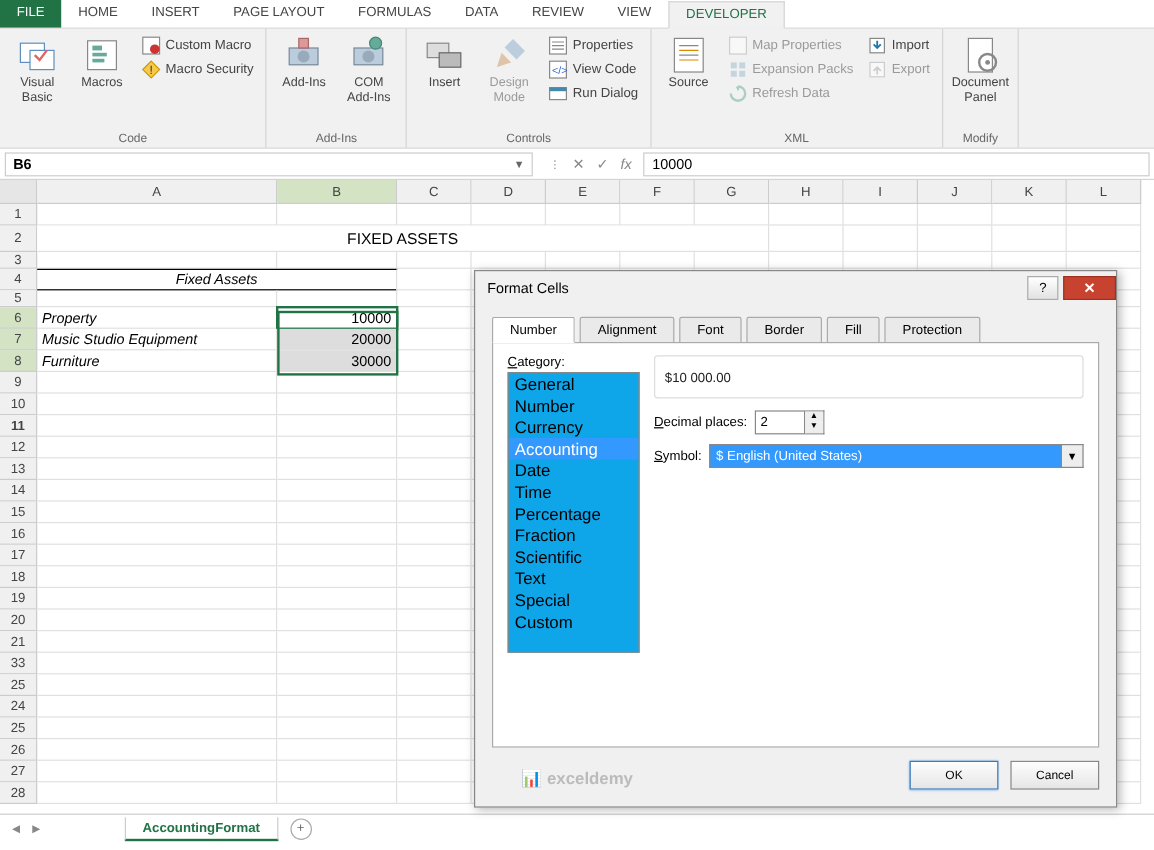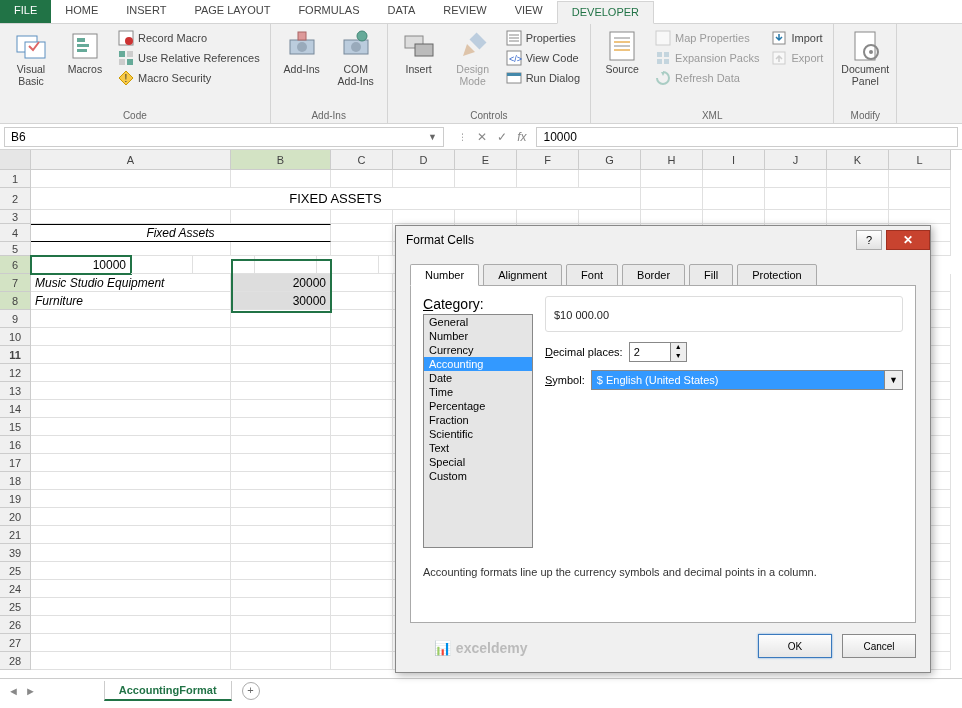--- a/index.html
+++ b/index.html
@@ -18,21 +18,21 @@
 .rgroup-label { text-align: center; font-size: 10px; color: #666; padding-top: 2px; }
 .bigbtn { display: flex; flex-direction: column; align-items: center; width: 50px; padding: 2px; gap: 2px; cursor: pointer; }
 .bigbtn .ic { width: 32px; height: 32px; display: flex; align-items: center; justify-content: center; }
 .bigbtn .lb { font-size: 10.5px; text-align: center; line-height: 1.1; color: #444; }
 .smrow { display: flex; align-items: center; gap: 4px; font-size: 11px; color: #444; padding: 2px 4px; cursor: pointer; white-space: nowrap; }
 .smrow .ic { width: 16px; height: 16px; display: flex; align-items: center; justify-content: center; }
 .vstack { display: flex; flex-direction: column; justify-content: flex-start; }
 
 
 .fbar { display: flex; align-items: center; height: 26px; border-bottom: 1px solid #d4d4d4; background: #fff; }
-.namebox { width: 440px; border: 1px solid #ccc; height: 20px; margin: 0 4px; padding: 0 6px; font-size: 12px; display: flex; align-items: center; justify-content: space-between; }
+.namebox { width: 440px; border: 1px solid #ccc; height: 20px; margin: 0 4px; padding: 0 6px; font-size: 12px; display: flex; align-items: center; justify-content: space-between; font-weight: bold; }
 .namebox .dd { color: #666; font-size: 9px; }
 .fbar-icons { display: flex; gap: 10px; padding: 0 10px; color: #888; align-items: center; }
 .fbar-input { flex: 1; border: 1px solid #ccc; height: 20px; margin-right: 4px; padding: 0 6px; display: flex; align-items: center; }
 
 
 .grid-wrap { position: relative; }
 .corner { width: 31px; height: 20px; background: #e6e6e6; border-right: 1px solid #ccc; border-bottom: 1px solid #ccc; }
 .colheads { display: flex; position: absolute; top: 0; left: 31px; }
 .colhead { height: 20px; background: #f0f0f0; border-right: 1px solid #ccc; border-bottom: 1px solid #ccc; text-align: center; font-size: 11px; color: #444; line-height: 20px; }
 .colhead.sel { background: #d3e3c4; }
@@ -60,21 +60,21 @@
 .dialog { position: absolute; top: 225px; left: 395px; width: 536px; height: 448px; background: #f0f0f0; border: 1px solid #888; box-shadow: 2px 2px 8px rgba(0,0,0,0.3); }
 .dlg-title { display: flex; align-items: center; height: 28px; padding: 0 0 0 10px; font-size: 12px; }
 .dlg-title .sp { flex: 1; }
 .dlg-title .help { width: 26px; height: 20px; border: 1px solid #aaa; text-align: center; line-height: 18px; background: linear-gradient(#fff,#e2e2e2); margin-right: 4px; font-size: 11px; cursor:pointer; }
 .dlg-title .close { width: 44px; height: 20px; background: #c8432f; color: #fff; text-align: center; line-height: 18px; border: 1px solid #a03020; font-weight: bold; cursor:pointer; }
 .dlg-tabs { display: flex; gap: 4px; padding: 10px 14px 0; }
 .dlg-tab { padding: 4px 14px; border: 1px solid #aaa; background: #eaeaea; font-size: 11px; border-radius: 2px 2px 0 0; cursor: pointer; }
 .dlg-tab.active { background: #fff; border-bottom: 1px solid #fff; position: relative; z-index: 2; }
 .dlg-body { margin: 0 14px 10px; background: #fff; border: 1px solid #aaa; height: 338px; padding: 10px 12px; position: relative; top: -1px; }
 .dlg-cols { display: flex; gap: 12px; height: 256px; }
-.cat-list { width: 110px; border: 1px solid #888; background: #e5e5e5; font-size: 11px; overflow: hidden; }
+.cat-list { width: 110px; border: 1px solid #888; background: #0ea5e9; font-size: 14px; overflow: hidden; }
 .cat-item { padding: 1px 5px; cursor: pointer; }
 .cat-item.sel { background: #3399ff; color: #fff; }
 .dlg-right { flex: 1; font-size: 11px; }
 .sample-box { border: 1px solid #ddd; border-radius: 3px; padding: 6px 8px 10px; margin-bottom: 10px; }
 .sample-lbl { font-size: 11px; }
 .sample-val { padding-top: 6px; color: #222; }
 .fld { display: flex; align-items: center; gap: 6px; margin-bottom: 8px; }
 .fld label { font-size: 11px; }
 .spinner { display: flex; }
 .spinner input { width: 42px; height: 20px; border: 1px solid #888; padding: 0 4px; font-size: 11px; }
@@ -132,32 +132,21 @@
         <span class="lb">Macros</span>
       </div>
       <div class="vstack">
         <div class="smrow">
             <span class="ic">
               <svg width="16" height="16">
                 <rect x="1" y="1" width="14" height="14" fill="#fff" stroke="#888"></rect>
                 <circle cx="11" cy="11" r="4" fill="#c33"></circle>
               </svg>
             </span>
-            <span>Record Macro</span>
-          </div>
-        <div class="smrow">
-            <span class="ic">
-              <svg width="16" height="16">
-                <rect x="1" y="1" width="6" height="6" fill="#6a9"></rect>
-                <rect x="9" y="1" width="6" height="6" fill="#ccc"></rect>
-                <rect x="1" y="9" width="6" height="6" fill="#ccc"></rect>
-                <rect x="9" y="9" width="6" height="6" fill="#6a9"></rect>
-              </svg>
-            </span>
-            <span>Use Relative References</span>
+            <span>Custom Macro</span>
           </div>
         <div class="smrow">
             <span class="ic">
               <svg width="16" height="16">
                 <polygon points="8,1 15,8 8,15 1,8" fill="#f7c948" stroke="#c90"></polygon>
                 <text x="8" y="12" text-anchor="middle" font-size="10" fill="#333">!</text>
               </svg>
             </span>
             <span>Macro Security</span>
           </div>
@@ -382,21 +371,21 @@
       <div class="rowhead" style="height: 18px; line-height: 18px;">12</div>
       <div class="rowhead" style="height: 18px; line-height: 18px;">13</div>
       <div class="rowhead" style="height: 18px; line-height: 18px;">14</div>
       <div class="rowhead" style="height: 18px; line-height: 18px;">15</div>
       <div class="rowhead" style="height: 18px; line-height: 18px; text-align: center;">16</div>
       <div class="rowhead" style="height: 18px; line-height: 18px;">17</div>
       <div class="rowhead" style="height: 18px; line-height: 18px;">18</div>
       <div class="rowhead" style="height: 18px; line-height: 18px;">19</div>
       <div class="rowhead" style="height: 18px; line-height: 18px;">20</div>
       <div class="rowhead" style="height: 18px; line-height: 18px;">21</div>
-      <div class="rowhead" style="height: 18px; line-height: 18px;">39</div>
+      <div class="rowhead" style="height: 18px; line-height: 18px;">33</div>
       <div class="rowhead" style="height: 18px; line-height: 18px;">25</div>
       <div class="rowhead" style="height: 18px; line-height: 18px;">24</div>
       <div class="rowhead" style="height: 18px; line-height: 18px;">25</div>
       <div class="rowhead" style="height: 18px; line-height: 18px;">26</div>
       <div class="rowhead" style="height: 18px; line-height: 18px;">27</div>
       <div class="rowhead" style="height: 18px; line-height: 18px;">28</div>
     </div>
   <div class="cells" id="cells">
       <div class="row">
         <div class="cell" style="width: 200px; height: 18px;"></div>
@@ -455,20 +444,21 @@
         <div class="cell" style="width: 62px; height: 14px;"></div>
         <div class="cell" style="width: 62px; height: 14px;"></div>
         <div class="cell" style="width: 62px; height: 14px;"></div>
         <div class="cell" style="width: 62px; height: 14px;"></div>
         <div class="cell" style="width: 62px; height: 14px;"></div>
         <div class="cell" style="width: 62px; height: 14px;"></div>
         <div class="cell" style="width: 62px; height: 14px;"></div>
         <div class="cell" style="width: 62px; height: 14px;"></div>
       </div>
       <div class="row">
+        <div class="cell ital" style="width: 200px; height: 18px;">Property</div>
         <div class="cell num sel-range active-cell" style="width: 100px; height: 18px;">10000</div>
         <div class="cell" style="width: 62px; height: 18px;"></div>
         <div class="cell" style="width: 62px; height: 18px;"></div>
         <div class="cell" style="width: 62px; height: 18px;"></div>
         <div class="cell" style="width: 62px; height: 18px;"></div>
         <div class="cell" style="width: 62px; height: 18px;"></div>
         <div class="cell" style="width: 62px; height: 18px;"></div>
         <div class="cell" style="width: 62px; height: 18px;"></div>
         <div class="cell" style="width: 62px; height: 18px;"></div>
         <div class="cell" style="width: 62px; height: 18px;"></div>
@@ -807,21 +797,21 @@
       <div class="dlg-tab active">Number</div>
       <div class="dlg-tab">Alignment</div>
       <div class="dlg-tab">Font</div>
       <div class="dlg-tab">Border</div>
       <div class="dlg-tab">Fill</div>
       <div class="dlg-tab">Protection</div>
     </div>
   <div class="dlg-body">
     <div class="dlg-cols">
       <div>
-        <div style="font-size:14px;margin-bottom:2px"><u>C</u>ategory:</div>
+        <div style="font-size:11px;margin-bottom:2px"><u>C</u>ategory:</div>
         <div class="cat-list" id="catlist" style="height:234px">
             <div class="cat-item">General</div>
             <div class="cat-item">Number</div>
             <div class="cat-item">Currency</div>
             <div class="cat-item sel">Accounting</div>
             <div class="cat-item">Date</div>
             <div class="cat-item">Time</div>
             <div class="cat-item">Percentage</div>
             <div class="cat-item">Fraction</div>
             <div class="cat-item">Scientific</div>
@@ -846,21 +836,20 @@
         </div>
         <div class="fld">
           <label><u>S</u>ymbol:</label>
           <div class="combo">
             <div class="val">$ English (United States)</div>
             <div class="dd">▼</div>
           </div>
         </div>
       </div>
     </div>
-    <div class="dlg-desc">Accounting formats line up the currency symbols and decimal points in a column.</div>
   </div>
   <div class="dlg-btns">
     <button class="dlg-btn ok">OK</button>
     <button class="dlg-btn">Cancel</button>
   </div>
 </div>
 
 <div class="watermark">📊 <span>exceldemy</span></div>
 
 </body></html>

